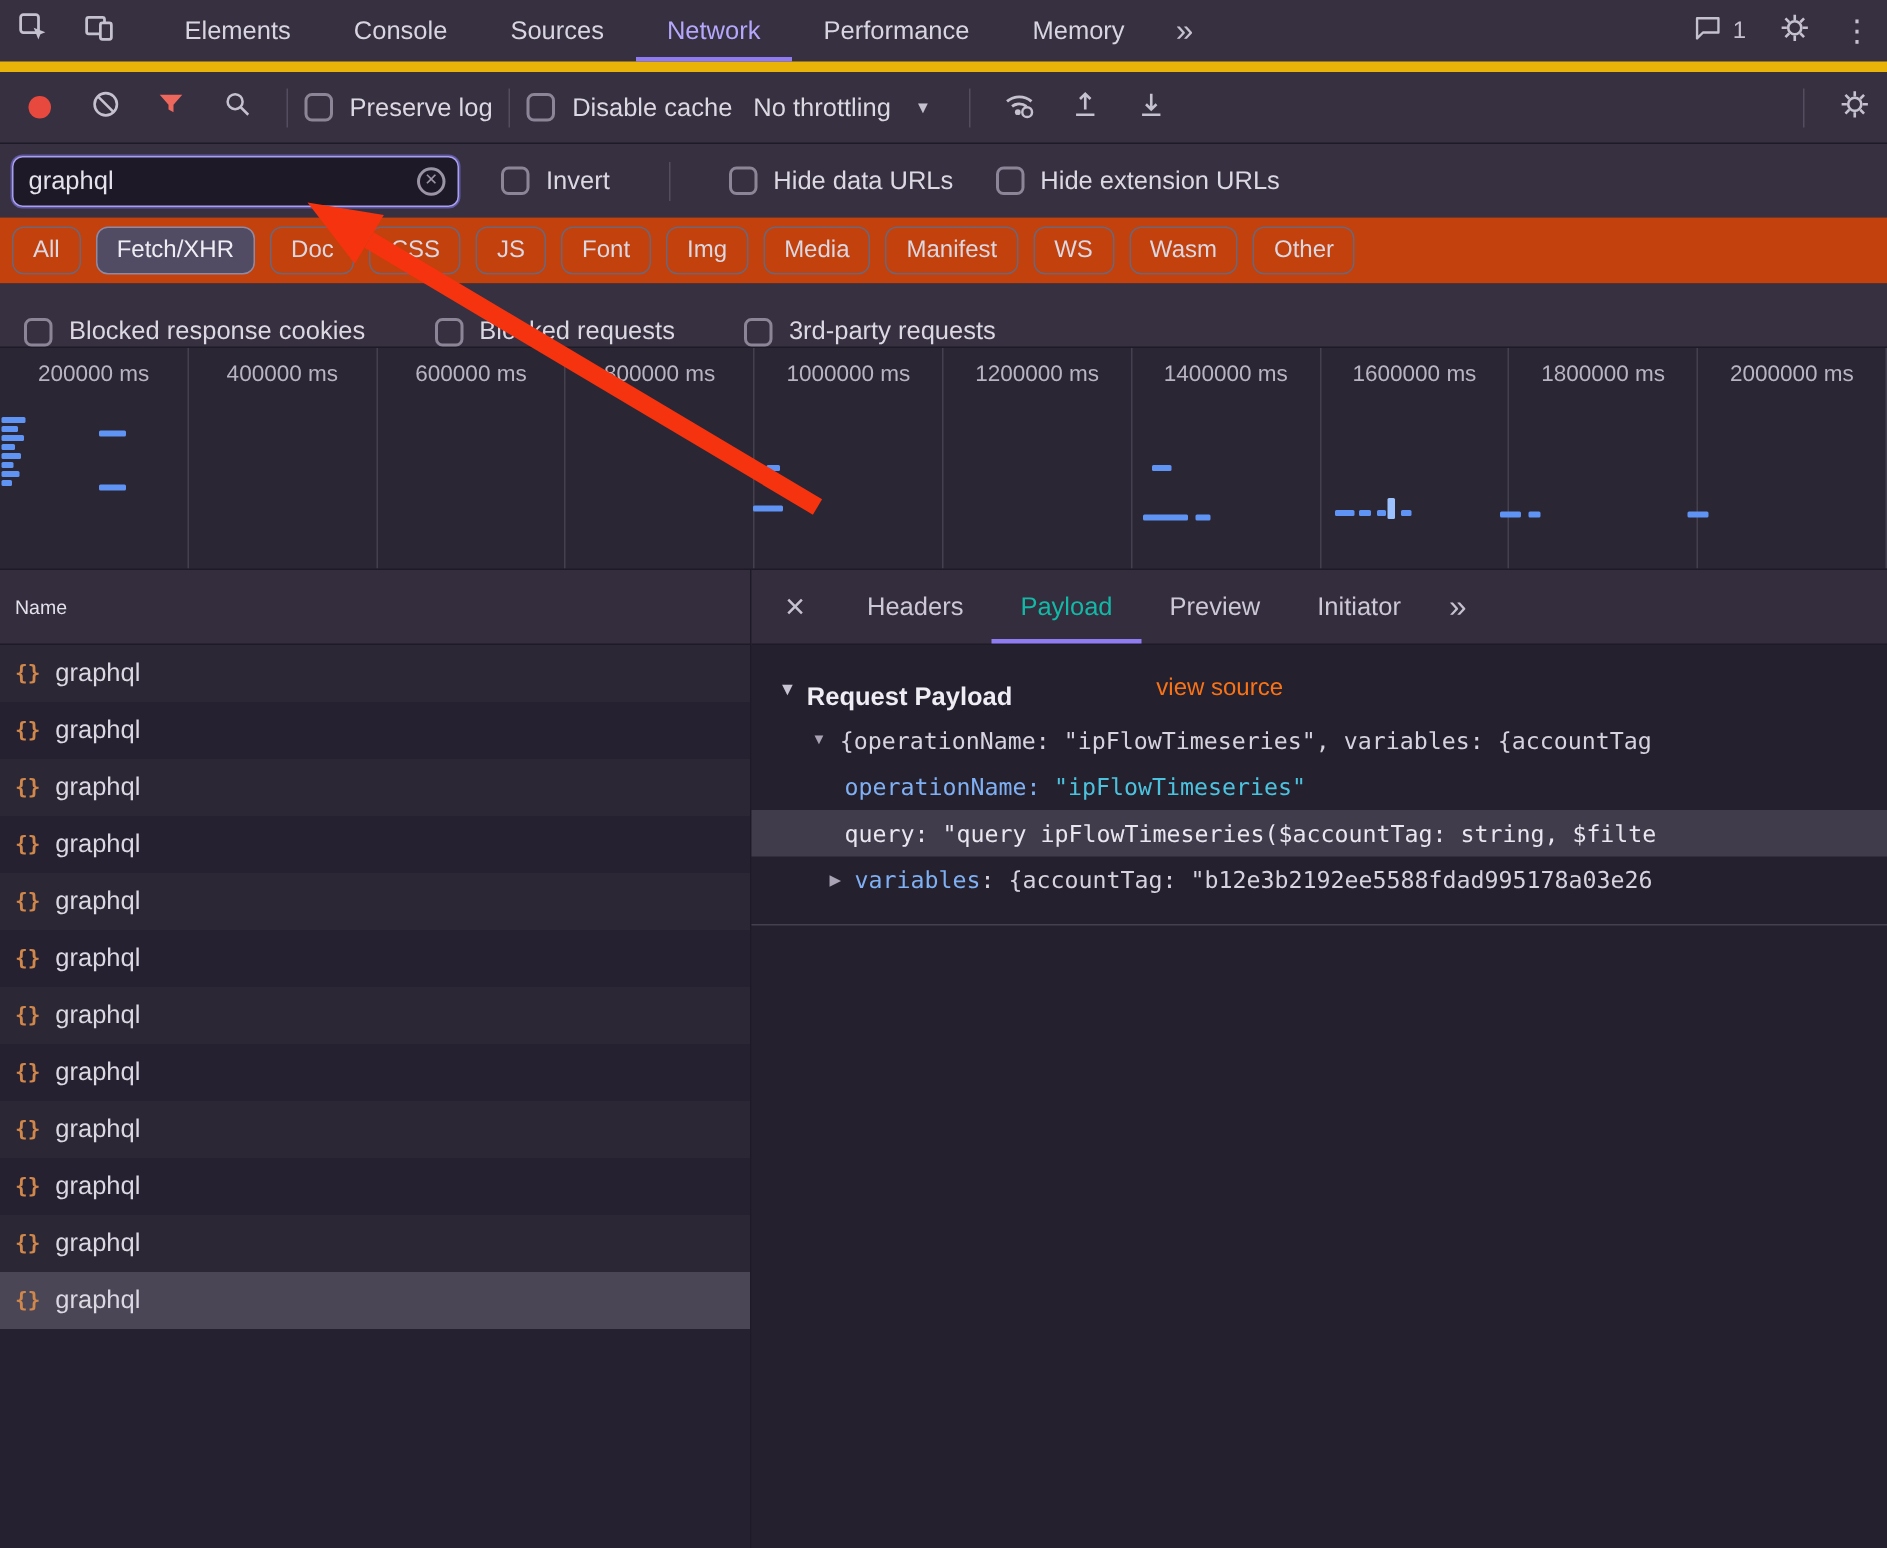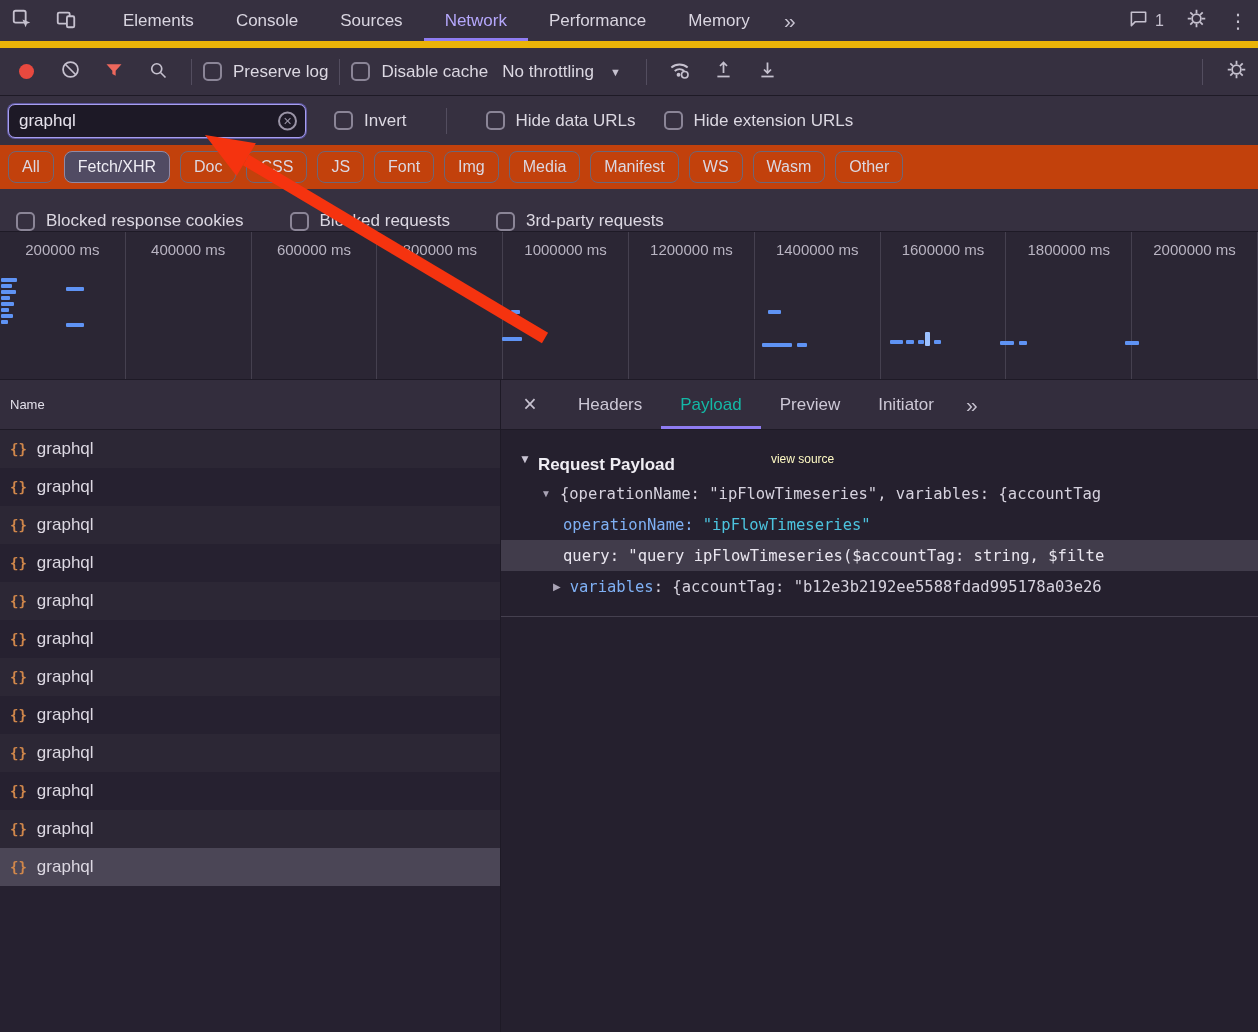--- a/index.html
+++ b/index.html
@@ -66,21 +66,21 @@
   .detail-tabs{height:50px;display:flex;align-items:stretch;background:#332d3d;border-bottom:1px solid #1e1a26;flex:none;}
   .close-btn{width:58px;display:flex;align-items:center;justify-content:center;font-size:23px;color:#c6c1cf;cursor:pointer;flex:none;}
   .dtabs{display:flex;}
   .dtab{display:flex;align-items:center;padding:3px 19px 0 19px;font-size:17px;color:#cdc8d6;border-bottom:3px solid transparent;white-space:nowrap;cursor:pointer;}
   .dtab.active{color:#14b8a6;border-bottom-color:#8f7cf2;}
   .payload{padding-top:10px;}
   .payload-header{height:38px;display:flex;align-items:center;padding-left:18px;}
   .tri{color:#c9c4d3;font-size:12px;flex:none;}
   .tri.small{font-size:10px;color:#a9a3b5;}
   .ptitle{font-weight:bold;font-size:17px;margin-left:7px;color:#efedf3;margin-top:11px;}
-  .viewsrc{margin-left:96px;font-size:12px;color:#fef9c3;cursor:pointer;}
+  .viewsrc{margin-left:96px;font-size:16px;color:#f97316;cursor:pointer;}
   .tree{padding-bottom:14px;border-bottom:1px solid #45404f;}
   .tline{height:31px;display:flex;align-items:center;white-space:nowrap;overflow:hidden;}
   .mono{font-family:"DejaVu Sans Mono",monospace;font-size:15.5px;}
   .plain{color:#d6d2de;}
   .key{color:#7fb0f4;}
   .str{color:#4cc3de;margin-left:9px;}
   .l1{padding-left:40px;gap:9px;}
   .l2{padding-left:62px;}
   .l3{padding-left:62px;background:#413c4b;}
   .l3 .plain{color:#e9e6ef;}

